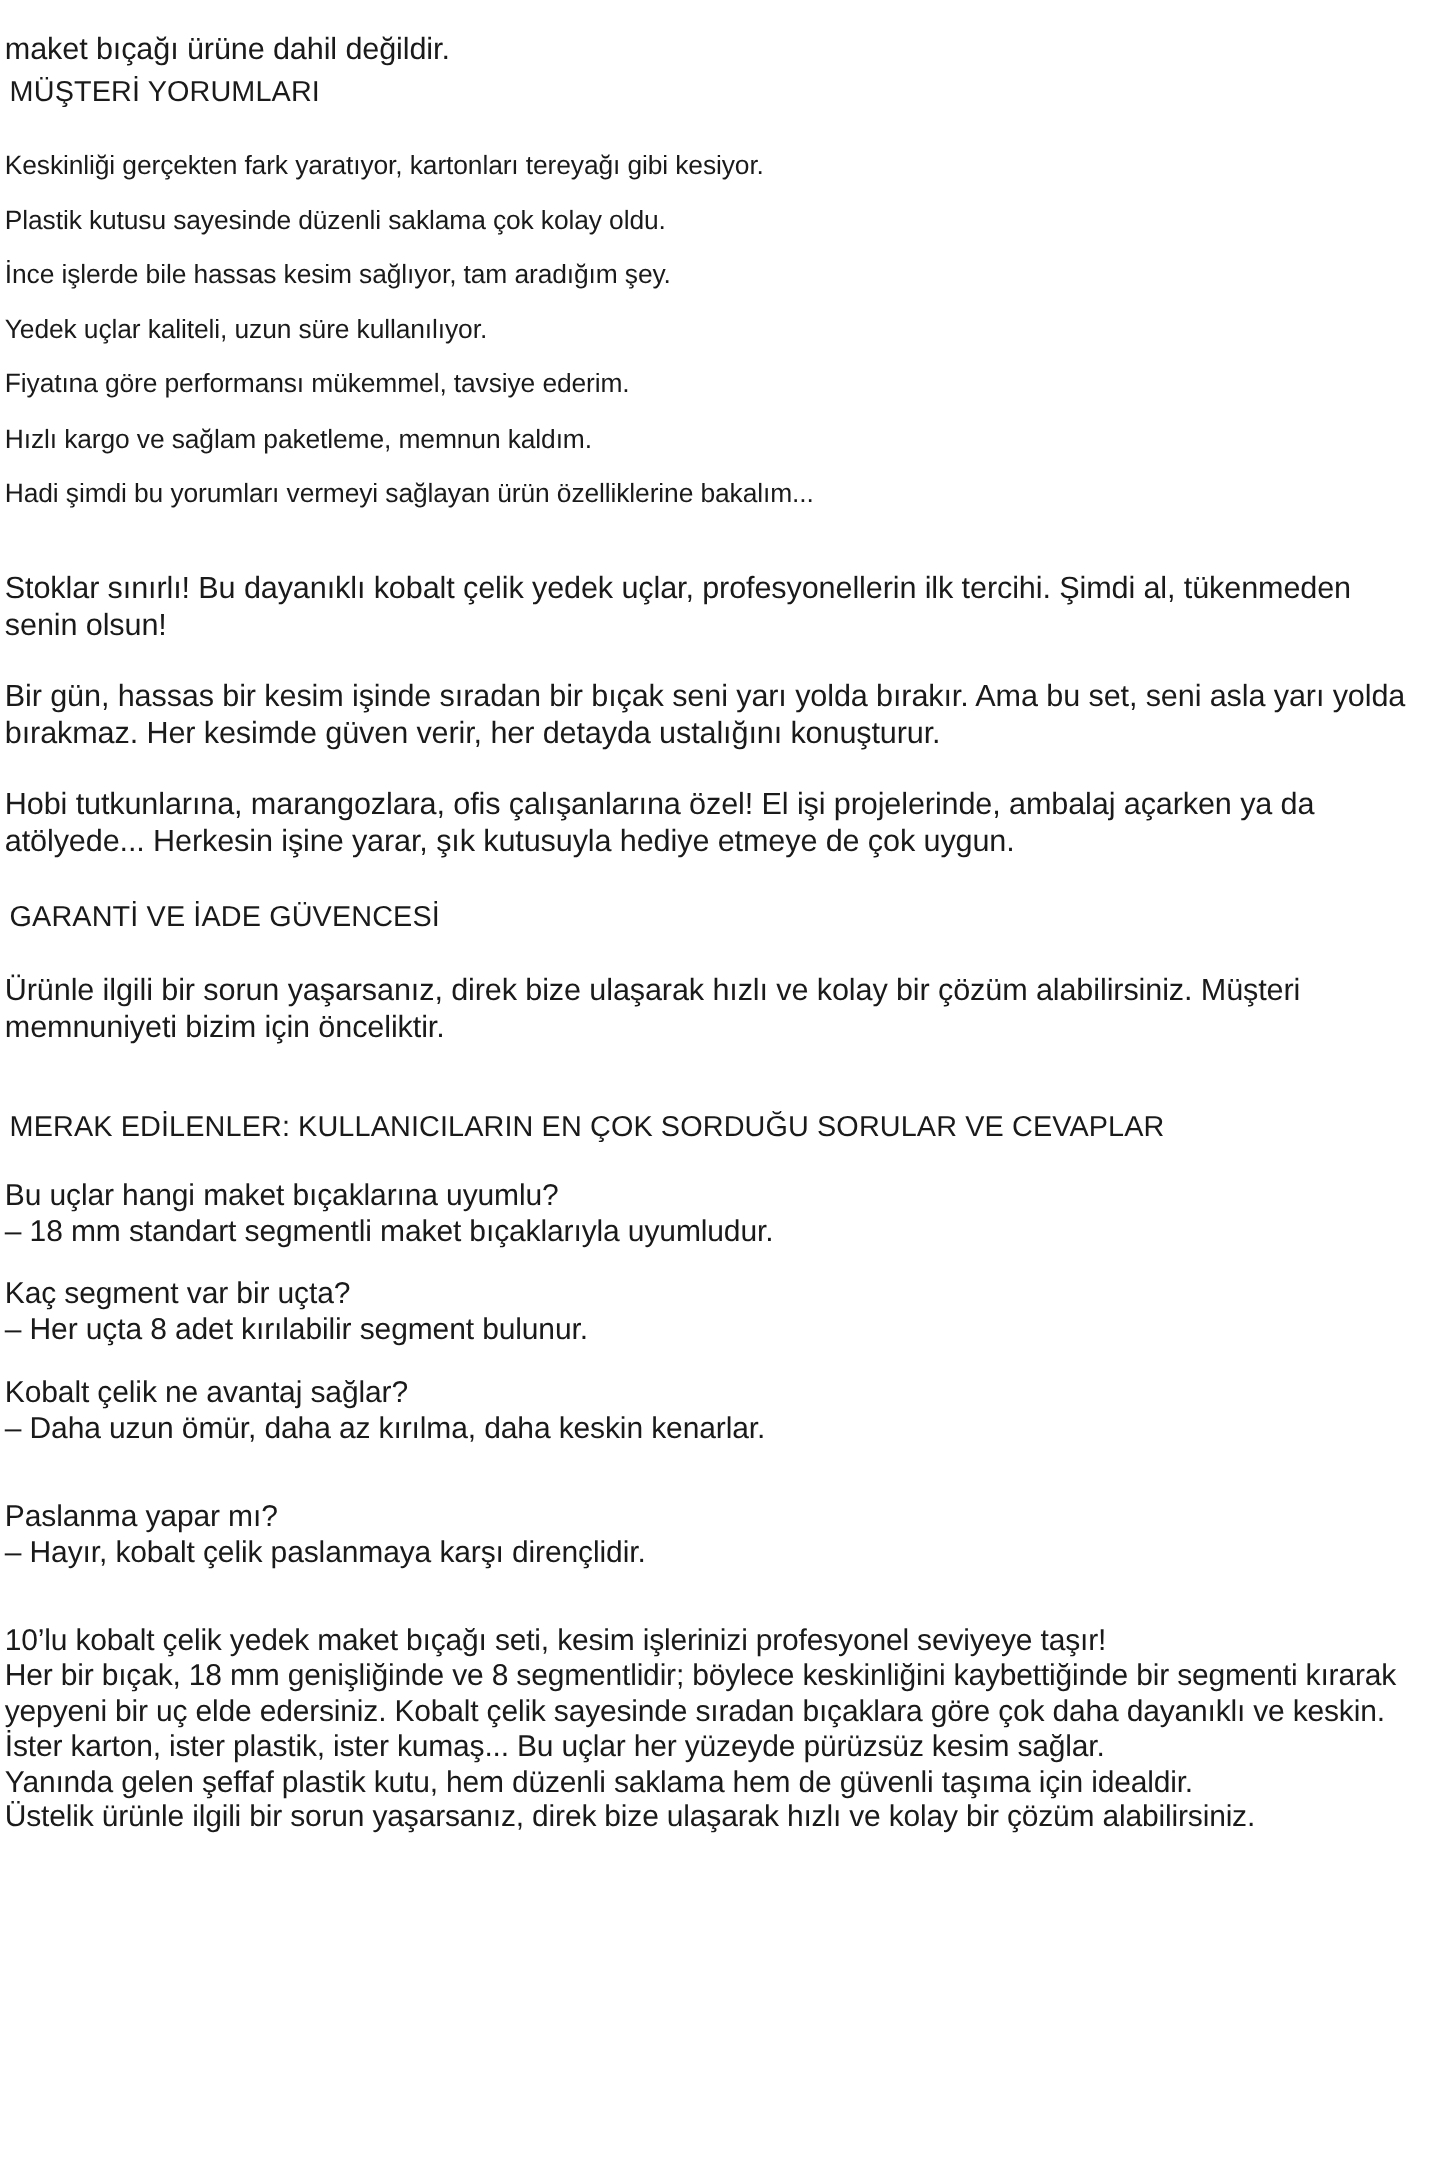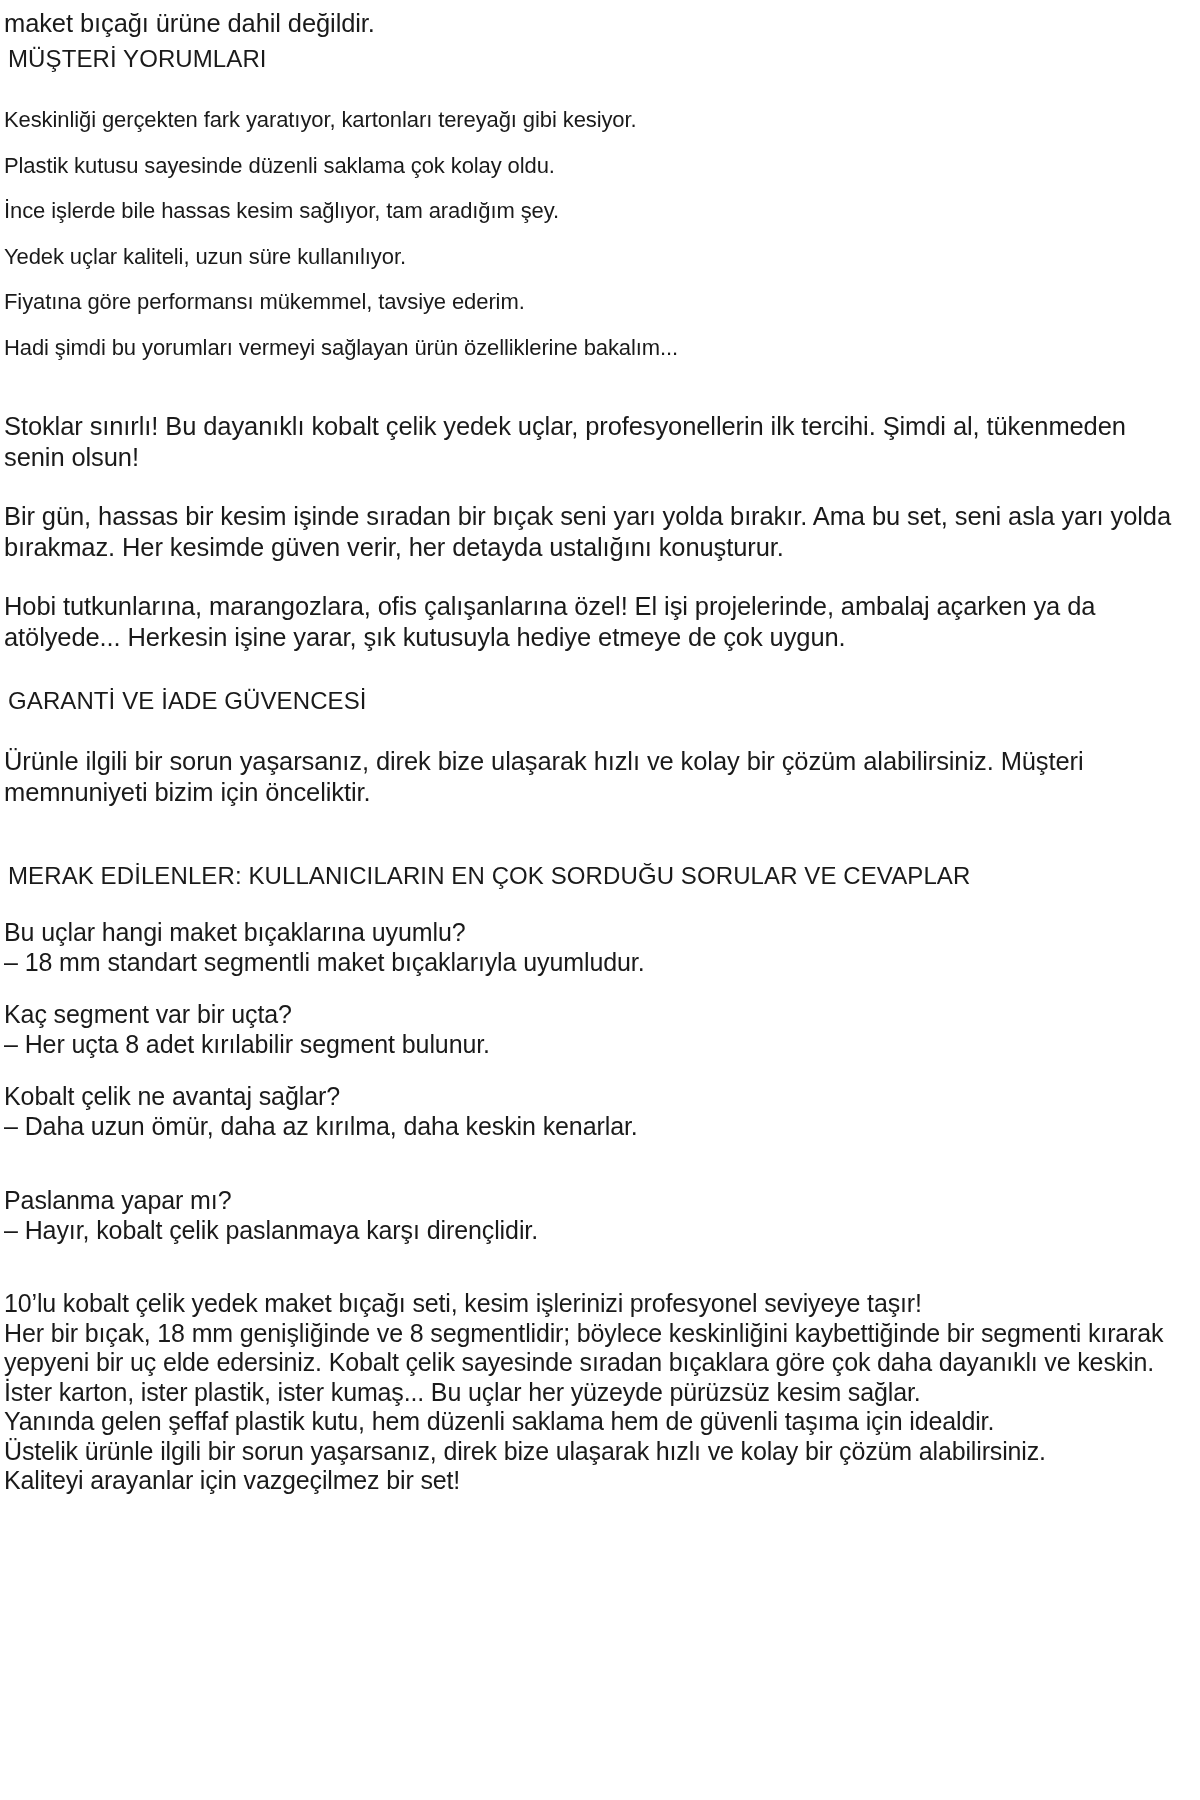--- a/index.html
+++ b/index.html
@@ -12,21 +12,21 @@
     width: 1200px;
     height: 1800px;
     font-family: "Liberation Sans", sans-serif;
     color: #1a1a1a;
     overflow: hidden;
   }
   .page {
     width: 1200px;
     height: 1800px;
     box-sizing: border-box;
-    padding: 8px 14px 0 4px;
+    padding: 26px 14px 0 4px;
     position: relative;
   }
 
   
   .tight-line {
     font-size: 25.5px;
     line-height: 31px;
     letter-spacing: -0.1px;
     margin: 0;
     white-space: pre-wrap;
@@ -84,20 +84,21 @@
   </div>
 
   <div class="gap-26"></div>
 
   <div>
     <div class="review-line">Keskinliği gerçekten fark yaratıyor, kartonları tereyağı gibi kesiyor.</div>
     <div class="review-line">Plastik kutusu sayesinde düzenli saklama çok kolay oldu.</div>
     <div class="review-line">İnce işlerde bile hassas kesim sağlıyor, tam aradığım şey.</div>
     <div class="review-line">Yedek uçlar kaliteli, uzun süre kullanılıyor.</div>
     <div class="review-line">Fiyatına göre performansı mükemmel, tavsiye ederim.</div>
+    <div class="review-line">Hızlı kargo ve sağlam paketleme, memnun kaldım.</div>
     <div class="review-line">Hadi şimdi bu yorumları vermeyi sağlayan ürün özelliklerine bakalım...</div>
   </div>
 
   <div class="gap-34"></div>
 
   <div>
     <p class="para">Stoklar sınırlı! Bu dayanıklı kobalt çelik yedek uçlar, profesyonellerin ilk tercihi. Şimdi al, tükenmeden senin olsun!</p>
     <div class="gap-28"></div>
     <p class="para">Bir gün, hassas bir kesim işinde sıradan bir bıçak seni yarı yolda bırakır. Ama bu set, seni asla yarı yolda bırakmaz. Her kesimde güven verir, her detayda ustalığını konuşturur.</p>
     <div class="gap-28"></div>
@@ -146,16 +147,15 @@
   </div>
 
   <div class="gap-44"></div>
 
   <div class="summary">
     <p> 10’lu kobalt çelik yedek maket bıçağı seti, kesim işlerinizi profesyonel seviyeye taşır!</p>
     <p>Her bir bıçak, 18 mm genişliğinde ve 8 segmentlidir; böylece keskinliğini kaybettiğinde bir segmenti kırarak yepyeni bir uç elde edersiniz. Kobalt çelik sayesinde sıradan bıçaklara göre çok daha dayanıklı ve keskin.</p>
     <p>İster karton, ister plastik, ister kumaş... Bu uçlar her yüzeyde pürüzsüz kesim sağlar.</p>
     <p>Yanında gelen şeffaf plastik kutu, hem düzenli saklama hem de güvenli taşıma için idealdir.</p>
     <p>Üstelik ürünle ilgili bir sorun yaşarsanız, direk bize ulaşarak hızlı ve kolay bir çözüm alabilirsiniz.</p>
-    <p>Kaliteyi arayanlar için vazgeçilmez bir set!</p>
   </div>
 
 </div>
 
 </body></html>

